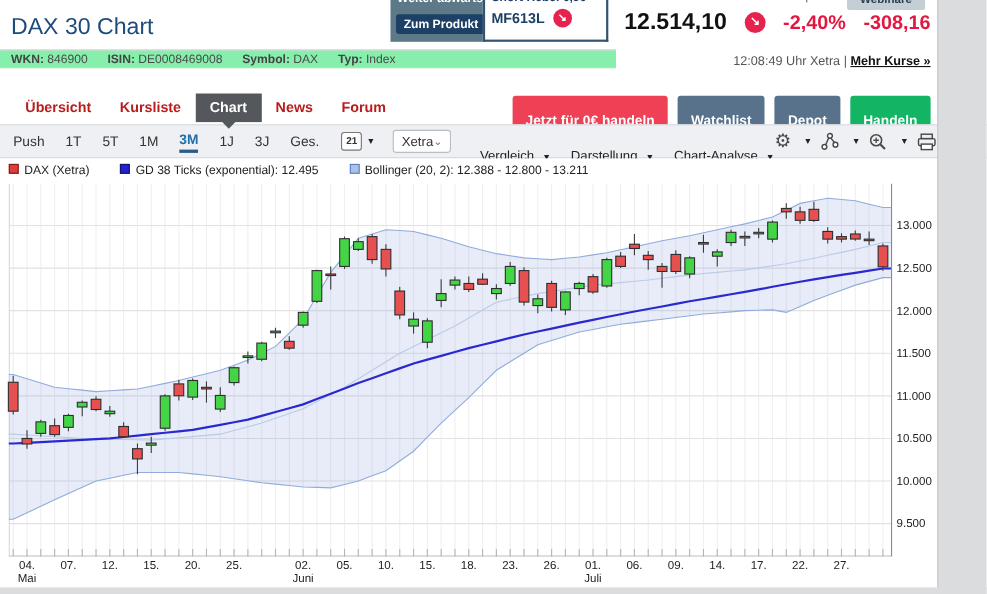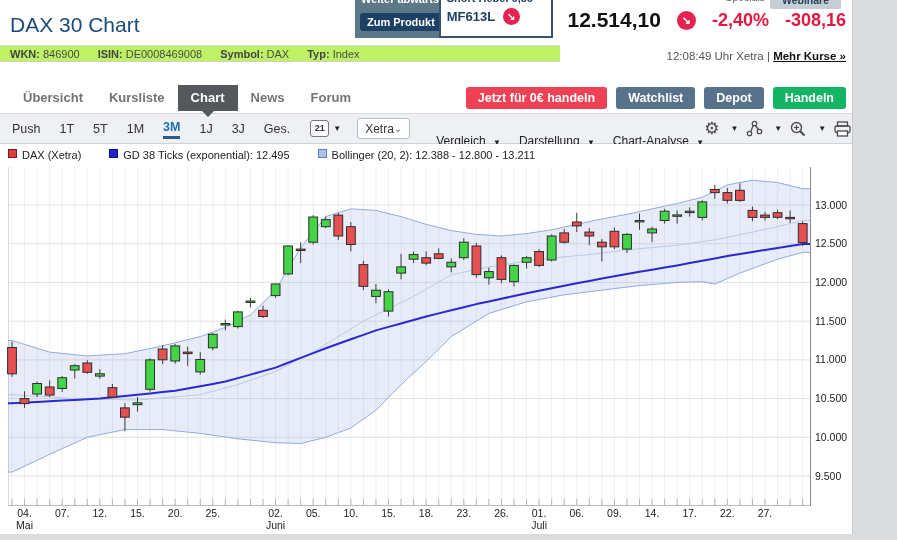--- a/index.html
+++ b/index.html
@@ -3,21 +3,21 @@
 <meta charset="utf-8">
 <style>
   * { margin:0; padding:0; box-sizing:border-box; }
   html,body { width:897px; height:540px; overflow:hidden;
     font-family:"Liberation Sans", sans-serif; background:#ffffff; }
   .page { position:relative; width:897px; height:540px; background:#fff; }
 
   
   .topbar { position:absolute; left:0; top:0; width:897px; height:85px; background:#fff; overflow:hidden; }
   .page-title { position:absolute; left:10px; top:13px; font-size:21px; font-weight:normal; color:#1d4b7c; }
-  .meta-bar { position:absolute; left:0; top:45px; width:560px; height:17px; background:#bef264;
+  .meta-bar { position:absolute; left:0; top:45px; width:560px; height:17px; background:#86efac;
     border-top:1px solid #d9d9d9; border-bottom:1px solid #cfcfcf; display:flex; align-items:center;
     padding-left:10px; gap:18px; font-size:11px; color:#4a4a4a; }
   .meta-item b { font-weight:bold; color:#444; margin-right:3px; }
 
   .ad-banner { position:absolute; left:355px; top:0; width:198px; height:38px; display:flex; }
   .ad-left { width:88px; height:38px; background:#5d7887; position:relative;padding-left:24px; }
   .ad-claim { position:absolute; left:6px; top:-7px; color:#fff; font-size:11px; font-weight:bold; white-space:nowrap; }
   .ad-cta { position:absolute; left:5px; top:13px; background:#1d4066; color:#fff; font-size:11px;
     font-weight:bold; padding:3px 7px; border-radius:3px; border:none; white-space:nowrap; cursor:pointer; }
   .ad-right { width:122px; height:38px; background:#fff; border:2px solid #33536f; border-top:none; position:relative; }
@@ -34,27 +34,27 @@
   .quote-sub { position:absolute; right:51px; top:50px; font-size:11.5px; color:#555; }
   .quote-sub a { color:#111; font-weight:bold; text-decoration:underline; cursor:pointer; }
 
   .specials-label { position:absolute; right:132px; top:-9px; font-size:10.5px; color:#666; }
   .webinare-btn { position:absolute; right:56px; top:-9px; background:#c4ced5; color:#2e4154;
     font-size:10.5px; font-weight:bold; padding:3px 12px; border-radius:2px; border:none; cursor:pointer; }
 
   
   .tabbar { position:absolute; left:0; top:85px; width:897px; height:28px; background:#fff; }
   .tabs { position:absolute; left:10px; top:0; display:flex; }
-  .tab { position:relative; padding:5px 13px 6px; font-size:13px; font-weight:bold; color:#737373; cursor:pointer; }
+  .tab { position:relative; padding:5px 13px 6px; font-size:13px; font-weight:bold; color:#b91c1c; cursor:pointer; }
   .tab.active { background:#54575b; color:#fff; }
   .tab.active::after { content:""; position:absolute; left:50%; margin-left:-6px; bottom:-6px;
     border-left:6px solid transparent; border-right:6px solid transparent; border-top:6px solid #54575b; z-index:5; }
   .actions { position:absolute; right:51px; top:2px; display:flex; gap:9px; }
   .abtn { border:none; border-radius:3px; color:#fff; font-size:12.5px; font-weight:bold;
-    padding:4px 12px; cursor:pointer; white-space:nowrap; }
+    padding:16px 12px; cursor:pointer; white-space:nowrap; }
   .abtn.promo { background:#ee4156; }
   .abtn.slate { background:#57728a; }
   .abtn.green { background:#13b565; }
 
   
   .toolbar { position:absolute; left:0; top:113px; width:897px; height:31px; background:#eef0f3;
     border-top:1px solid #d8dadd; border-bottom:1px solid #cfd3d6; display:flex; align-items:center; padding:0 10px 0 12px; }
   .ranges { display:flex; gap:19px; align-items:center; }
   .range { font-size:12.5px; color:#333; cursor:pointer; padding:2px 0; }
   .range.active { color:#1f6fae; font-weight:bold; border-bottom:3px solid #2a5c8a; padding-bottom:2px; }

